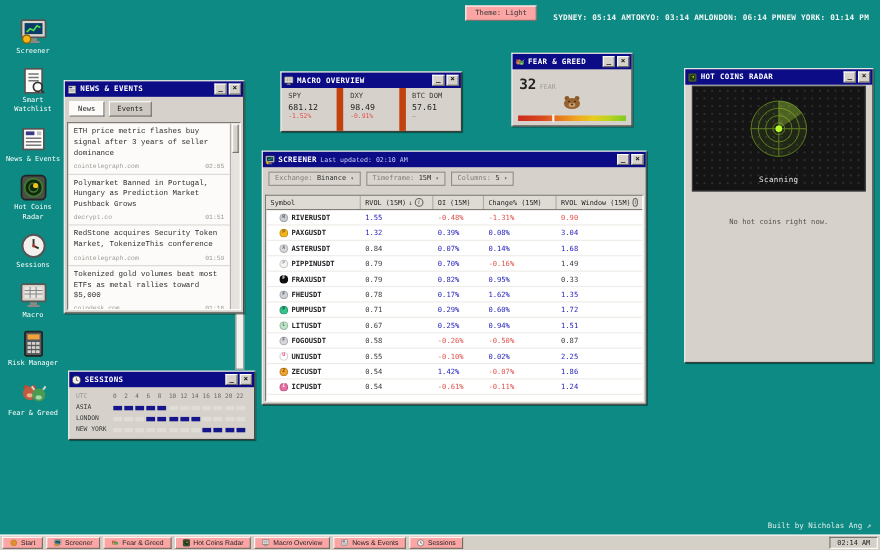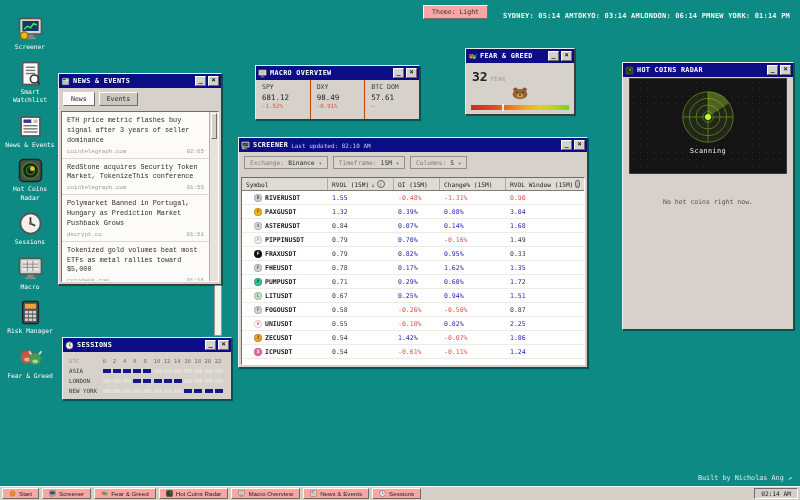--- a/index.html
+++ b/index.html
@@ -39,21 +39,21 @@
   #news-body { position:absolute; top:37px; left:2px; right:2px; bottom:2px; background:#fcfbf9; border:1px solid; border-color:#6e6e66 #fdfdfb #fdfdfb #6e6e66; overflow:hidden; display:flex; }
   #news-list { flex:1; overflow:hidden;font-family:Liberation Mono, monospace; }
   .news-item { padding:4px 5px 3px; border-bottom:1px solid #dbd8d2; cursor:pointer; }
   .headline { font-size:6.8px; color:#2e2e2e; line-height:1.45; }
   .nmeta { display:flex; justify-content:space-between; margin-top:2px; font-size:5.8px; color:#9d9a93; }
   #news-scroll { width:9px; background:#e6e3de; border-left:1px solid #b3b0aa; }
   #news-thumb { height:26px; margin:1px; background:#d6d2cb; border:1px solid; border-color:#fdfdfb #6e6e66 #6e6e66 #fdfdfb; }
   
   #win-macro { left:255px; top:65px; width:165px; height:55px; }
   #macro-body { display:flex; height:39px; }
-  .metric { flex:1; padding:3px 6px; border-right:1px solid #c2410c; cursor:default; }
+  .metric { flex:1; padding:3px 6px; border-right:6px solid #c2410c; cursor:default; }
   .metric:last-child { border-right:none; }
   .m-label { font-size:6.5px; color:#3c3c3c; }
   .m-value { font-size:7.5px; color:#222; margin-top:2px; }
   .m-change { font-size:5.8px; margin-top:1px; }
   .m-change.neg { color:#e0524c; }
   .m-change.flat { color:#8d8a84; }
   
   #win-fg { left:465px; top:48px; width:110px; height:67px; }
   #fg-body { position:relative; height:51px; padding:3px 6px; }
   #fg-value { font-size:13px; font-weight:bold; color:#222; display:inline-block; }
@@ -64,21 +64,21 @@
   #fg-marker { position:absolute; top:-1px; bottom:-1px; width:2px; background:#f4f2ee; }
   
   #win-hot { left:622px; top:62px; width:172px; height:268px; }
   #hot-tabs { padding:4px 6px 4px 4px; }
   #hot-info { margin-left:auto; }
   #radar-panel { margin:1px 6px 0; height:96px; position:relative; border:1px solid #3a3a3a;
     background-color:#141414;
     background-image:radial-gradient(circle,#2e2e2e .7px,transparent .9px);
     background-size:7px 7px; }
   #radar-svg { position:absolute; left:50%; top:8px; transform:translateX(-50%); width:60px; height:60px; }
-  #radar-scan { position:absolute; left:0; right:0; bottom:18px; text-align:center; font-size:6.8px; color:#f0f0f0; letter-spacing:.4px; }
+  #radar-scan { position:absolute; left:0; right:0; bottom:6px; text-align:center; font-size:6.8px; color:#f0f0f0; letter-spacing:.4px; }
   #hot-empty { margin-top:24px; text-align:center; font-size:6.5px; color:#55524c; }
   
   #win-screener { left:238px; top:137px; width:350px; height:231px; }
   #scr-controls { display:flex; gap:5px; padding:4px 5px 3px; }
   .dropdown { display:flex; align-items:center; gap:4px; padding:2px 5px; font-size:6.3px; background:#d9d5ce; border:1px solid #918e87; cursor:pointer; }
   .dd-label { color:#807d76; }
   .dd-value { color:#2a2a2a; }
   .dd-caret { font-size:5px; color:#555; }
   #scr-table { position:absolute; top:39px; left:2px; right:2px; bottom:2px; background:#fff; border:1px solid; border-color:#6e6e66 #fdfdfb #fdfdfb #6e6e66; overflow:hidden; }
   #scr-head { display:flex; background:#dedbd4; border-bottom:1px solid #807d76; height:13px; }
@@ -259,31 +259,31 @@
   <div id="news-body">
     <div id="news-list">
         <div class="news-item">
           <div class="headline">ETH price metric flashes buy signal after 3 years of seller dominance</div>
           <div class="nmeta">
             <span>cointelegraph.com</span>
             <span>02:05</span>
           </div>
         </div>
         <div class="news-item">
+          <div class="headline">Polymarket Banned in Portugal, Hungary as Prediction Market Pushback Grows</div>
+          <div class="nmeta">
+            <span>decrypt.co</span>
+            <span>01:51</span>
+          </div>
+        </div>
+        <div class="news-item">
           <div class="headline">RedStone acquires Security Token Market, TokenizeThis conference</div>
           <div class="nmeta">
             <span>cointelegraph.com</span>
             <span>01:59</span>
-          </div>
-        </div>
-        <div class="news-item">
-          <div class="headline">Polymarket Banned in Portugal, Hungary as Prediction Market Pushback Grows</div>
-          <div class="nmeta">
-            <span>decrypt.co</span>
-            <span>01:51</span>
           </div>
         </div>
         <div class="news-item">
           <div class="headline">Tokenized gold volumes beat most ETFs as metal rallies toward $5,000</div>
           <div class="nmeta">
             <span>coindesk.com</span>
             <span>01:16</span>
           </div>
         </div>
       </div>

